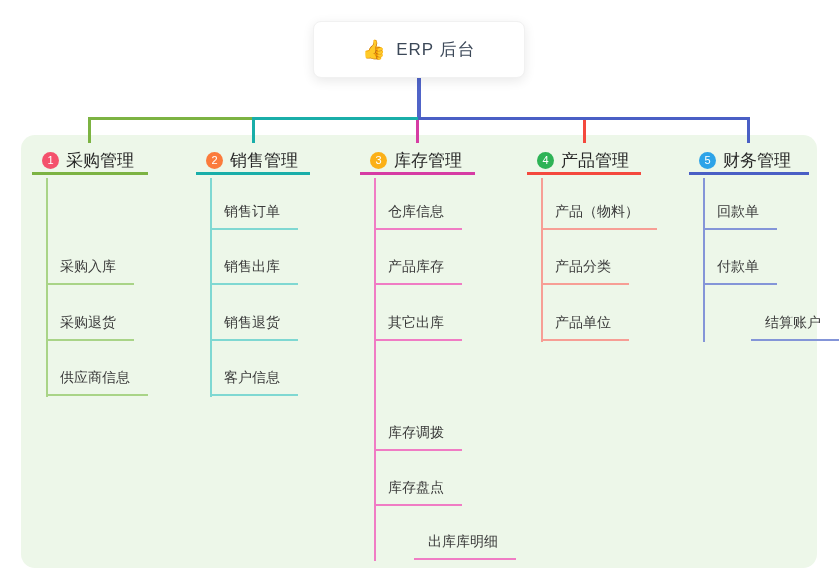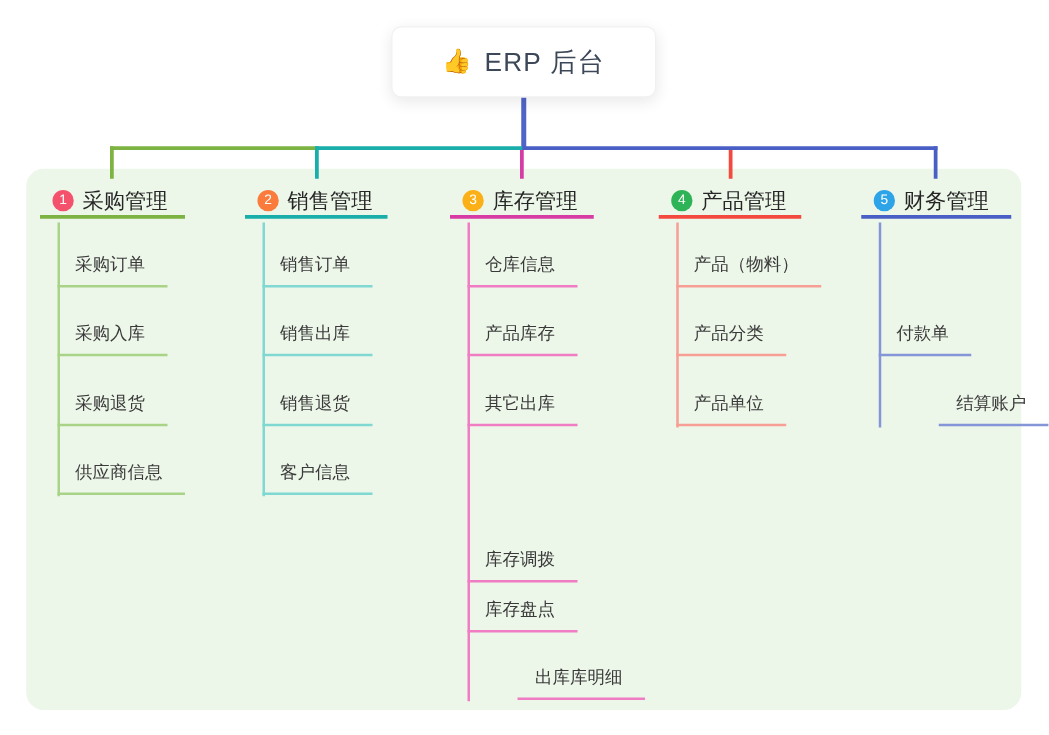--- a/index.html
+++ b/index.html
@@ -44,21 +44,21 @@
     border:1px solid #f1f1f1;
     border-radius:8px;
     box-shadow:0 3px 12px rgba(0,0,0,0.09);
     display:flex; align-items:center; justify-content:center;
     gap:10px;
     z-index:3;
     cursor:pointer;
   }
   .root-card .emoji { font-size:19px; line-height:1; }
   .root-card .root-label {
-    font-size:21px; letter-spacing:1px;
+    font-size:17px; letter-spacing:1px;
     color:#3C4858; font-weight:500;
     white-space:nowrap;
   }
 
   
   .branch { position:absolute; top:149px; z-index:2; }
   .branch-header {
     display:flex; align-items:center;
     height:26px; padding-left:10px; gap:7px;
     border-bottom:3px solid var(--line);
@@ -107,21 +107,20 @@
     <span class="emoji">👍</span>
     <span class="root-label">ERP 后台</span>
   </div>
 
   <div class="branch" style="left: 32px; width: 116px; --line: #7CB342; --child-line: #A9D487; --badge: #F4516C;">
     <div class="branch-header">
       <span class="badge">1</span>
       <span class="branch-label">采购管理</span>
     </div>
     <div class="spine" style="height:219px;"></div>
-    <div class="child" style="top:53px;">采购订单</div>
     <div class="child" style="top:108px;">采购入库</div>
     <div class="child" style="top:164px;">采购退货</div>
     <div class="child" style="top:219px;">供应商信息</div>
   </div>
 
   <div class="branch" style="left: 196px; width: 114px; --line: #19AEA9; --child-line: #7FD8D2; --badge: #FB7B3C;">
     <div class="branch-header">
       <span class="badge">2</span>
       <span class="branch-label">销售管理</span>
     </div>
@@ -134,21 +133,21 @@
 
   <div class="branch" style="left: 360px; width: 115px; --line: #D63CA4; --child-line: #F07CC4; --badge: #FBB017;">
     <div class="branch-header">
       <span class="badge">3</span>
       <span class="branch-label">库存管理</span>
     </div>
     <div class="spine" style="height:383px;"></div>
     <div class="child" style="top:53px;">仓库信息</div>
     <div class="child" style="top:108px;">产品库存</div>
     <div class="child" style="top:164px;">其它出库</div>
-    <div class="child" style="top:289px;">库存调拨</div>
+    <div class="child" style="top:274px;">库存调拨</div>
     <div class="child" style="top:329px;">库存盘点</div>
     <div class="child" style="top:383px;margin-left:40px;">出库库明细</div>
   </div>
 
   <div class="branch" style="left: 527px; width: 114px; --line: #F4493E; --child-line: #F79E95; --badge: #2EB356;">
     <div class="branch-header">
       <span class="badge">4</span>
       <span class="branch-label">产品管理</span>
     </div>
     <div class="spine" style="height:164px;"></div>
@@ -156,17 +155,18 @@
     <div class="child" style="top:108px;">产品分类</div>
     <div class="child" style="top:164px;text-align:center;">产品单位</div>
   </div>
 
   <div class="branch" style="left: 689px; width: 120px; --line: #4A5FC5; --child-line: #8495D8; --badge: #2DA3E8;">
     <div class="branch-header">
       <span class="badge">5</span>
       <span class="branch-label">财务管理</span>
     </div>
     <div class="spine" style="height:164px;"></div>
+    <div class="child" style="top:53px;">回款单</div>
     <div class="child" style="top:108px;">付款单</div>
     <div class="child" style="top:164px;margin-left:48px;">结算账户</div>
   </div>
 
 </div>
 
 </body></html>

